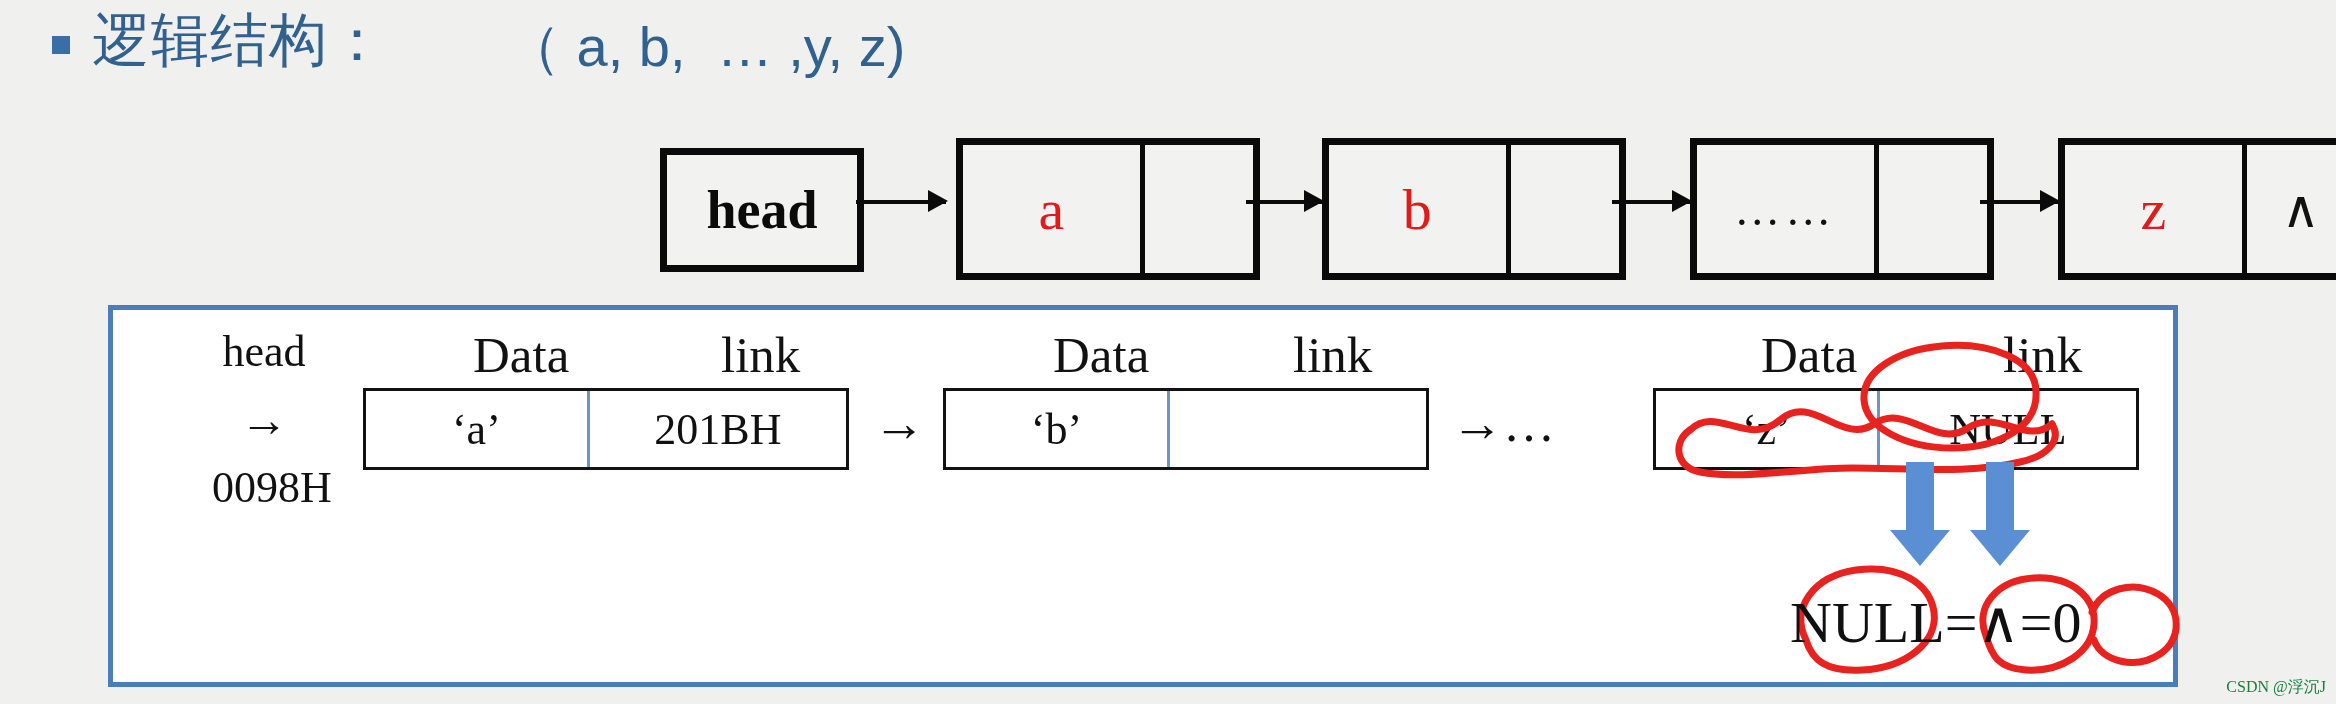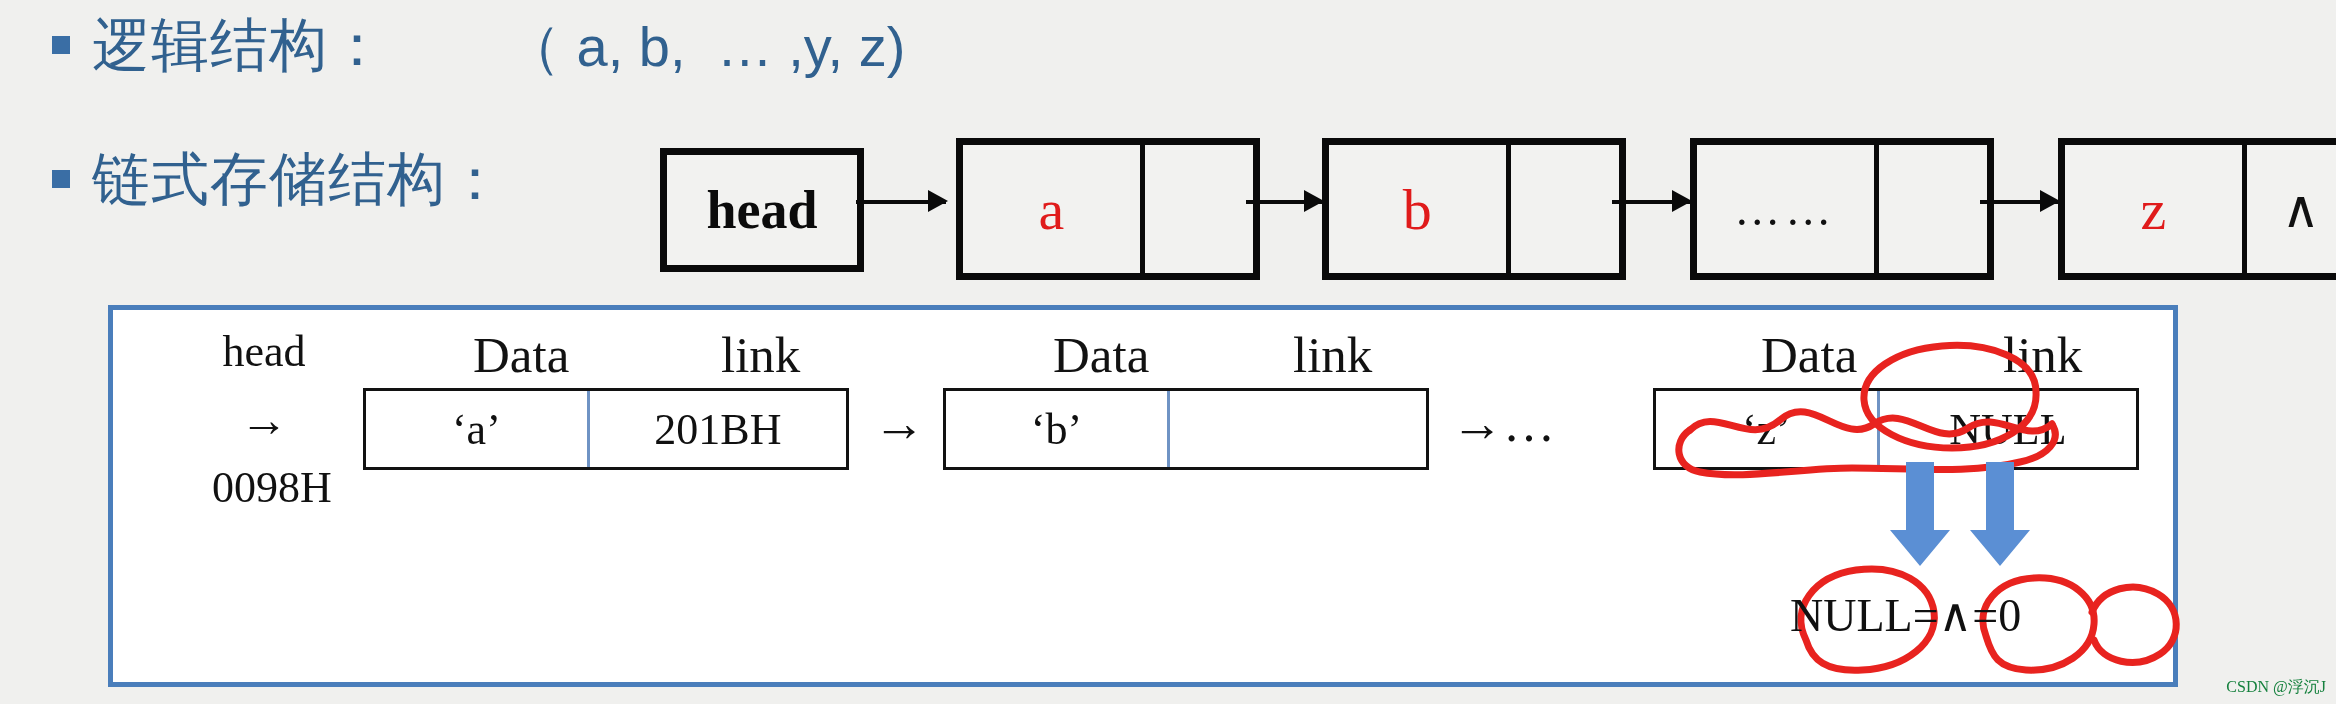--- a/index.html
+++ b/index.html
@@ -14,21 +14,21 @@
 
   
   .bullet-row{position:absolute;display:flex;align-items:center;}
   .bullet-sq{
     width:18px;height:18px;background:#3a6ea5;margin-right:22px;flex:none;
   }
   .bullet-text{
     color:#31618f;font-size:58px;line-height:1;white-space:pre;
     letter-spacing:1px;
   }
-  .bullet-text.cn{font-family:Liberation Sans, sans-serif;}
+  .bullet-text.cn{font-family:Liberation Mono, monospace;}
 
   #row1{left:52px;top:16px;}
   #row2{left:52px;top:150px;}
 
   #logic-expr{
     position:absolute;left:505px;top:10px;
     color:#31618f;font-size:56px;white-space:pre;
     font-family:"Liberation Sans",sans-serif;
   }
 
@@ -80,43 +80,39 @@
   }
   .rarr{position:absolute;font-size:52px;color:#111;}
 
   .headcol{position:absolute;font-size:44px;text-align:center;color:#111;}
 
   
   #ink{position:absolute;left:0;top:0;width:2336px;height:704px;pointer-events:none;}
 
   #null-eq{
     position:absolute;left:1790px;top:588px;
-    font-family:"Liberation Serif",serif;font-size:46px;color:#101010;white-space:pre;
+    font-family:"Liberation Serif",serif;font-size:58px;color:#101010;white-space:pre;
   }
 
   #watermark{
     position:absolute;right:10px;bottom:6px;
     font-size:16px;color:#15803d;font-family:Liberation Serif, serif;
   }
 </style>
 </head>
 <body>
 
 <div class="slide">
 
   <div class="bullet-row" id="row1">
     <span class="bullet-sq"></span>
     <span class="bullet-text cn">逻辑结构：</span>
   </div>
   <div id="logic-expr">（ a, b,  … ,y, z)</div>
 
-  <div class="bullet-row" id="row2">
-    <span class="bullet-sq"></span>
-    <span class="bullet-text cn">链式存储结构：</span>
-  </div>
 
   <div id="chain">
 
     <div class="head-box">head</div>
 
     <div class="arrow" style="left:196px;width:90px;"></div>
 
     <div class="node" style="left:296px;width:290px;">
       <div class="data-cell">a</div>
       <div class="link-cell"></div>

